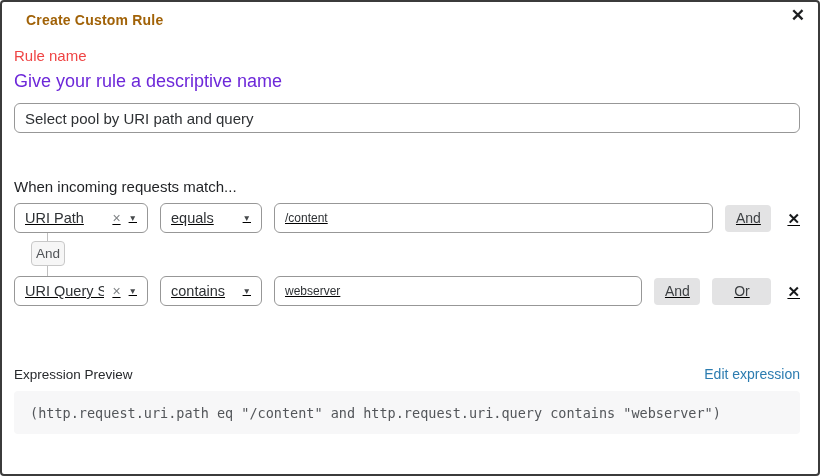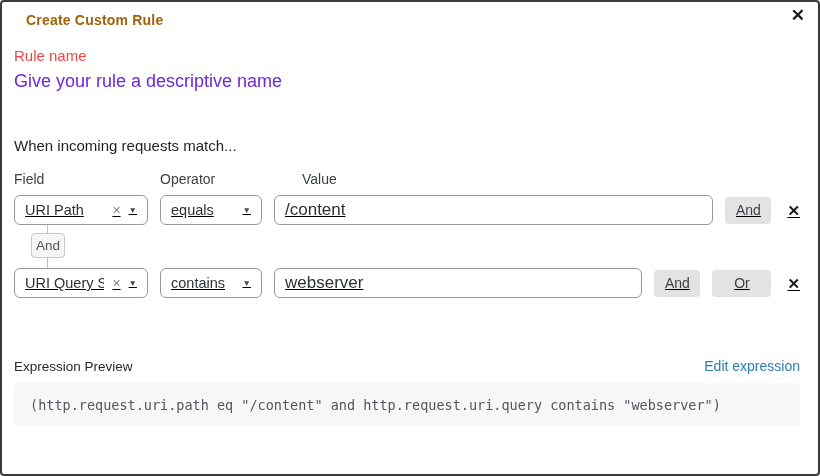--- a/index.html
+++ b/index.html
@@ -70,21 +70,21 @@
   }
   .select.field { width: 134px; }
   .select.op { width: 102px; gap: 16px; }
   .select .sel-text { flex: 1; white-space: nowrap; overflow: hidden; }
   .clear-x { font-size: 14px; color: #7f8285; line-height: 1; }
   .chev { font-size: 8.5px; color: #46494c; line-height: 1; padding-top: 1px; }
 
   .value-input {
     flex: 1; height: 30px;
     border: 1px solid #979797; border-radius: 6px;
-    padding: 0 10px; font-size: 17px; color: #2e3134;
+    padding: 0 10px; font-size: 12px; color: #2e3134;
     font-family: "Liberation Sans", sans-serif;
     outline: none; min-width: 0;
   }
 
   .logic-btn {
     height: 27px; border: none; border-radius: 4px;
     background: #e3e3e4; color: #3d4043;
     font-size: 14px; cursor: pointer; flex-shrink: 0;
     font-family: "Liberation Sans", sans-serif;
   }
@@ -135,29 +135,25 @@
 
 <div class="dialog">
 
   <button class="close-btn">✕</button>
 
   <h1 class="title">Create Custom Rule</h1>
 
   <div class="rule-name">
     <div class="field-label">Rule name</div>
     <div class="helper">Give your rule a descriptive name</div>
+    <input class="text-input" type="text" value="Select pool by URI path and query" style="">
   </div>
 
   <h2 class="match-heading">When incoming requests match...</h2>
 
-  <div class="cols">
-    <div class="col-field">Field</div>
-    <div class="col-op">Operator</div>
-    <div class="col-val">Value</div>
-  </div>
 
   <div class="cond-row">
     <div class="select field">
       <span class="sel-text">URI Path</span>
       <span class="clear-x">×</span>
       <span class="chev">▼</span>
     </div>
     <div class="select op">
       <span class="sel-text">equals</span>
       <span class="chev">▼</span>

